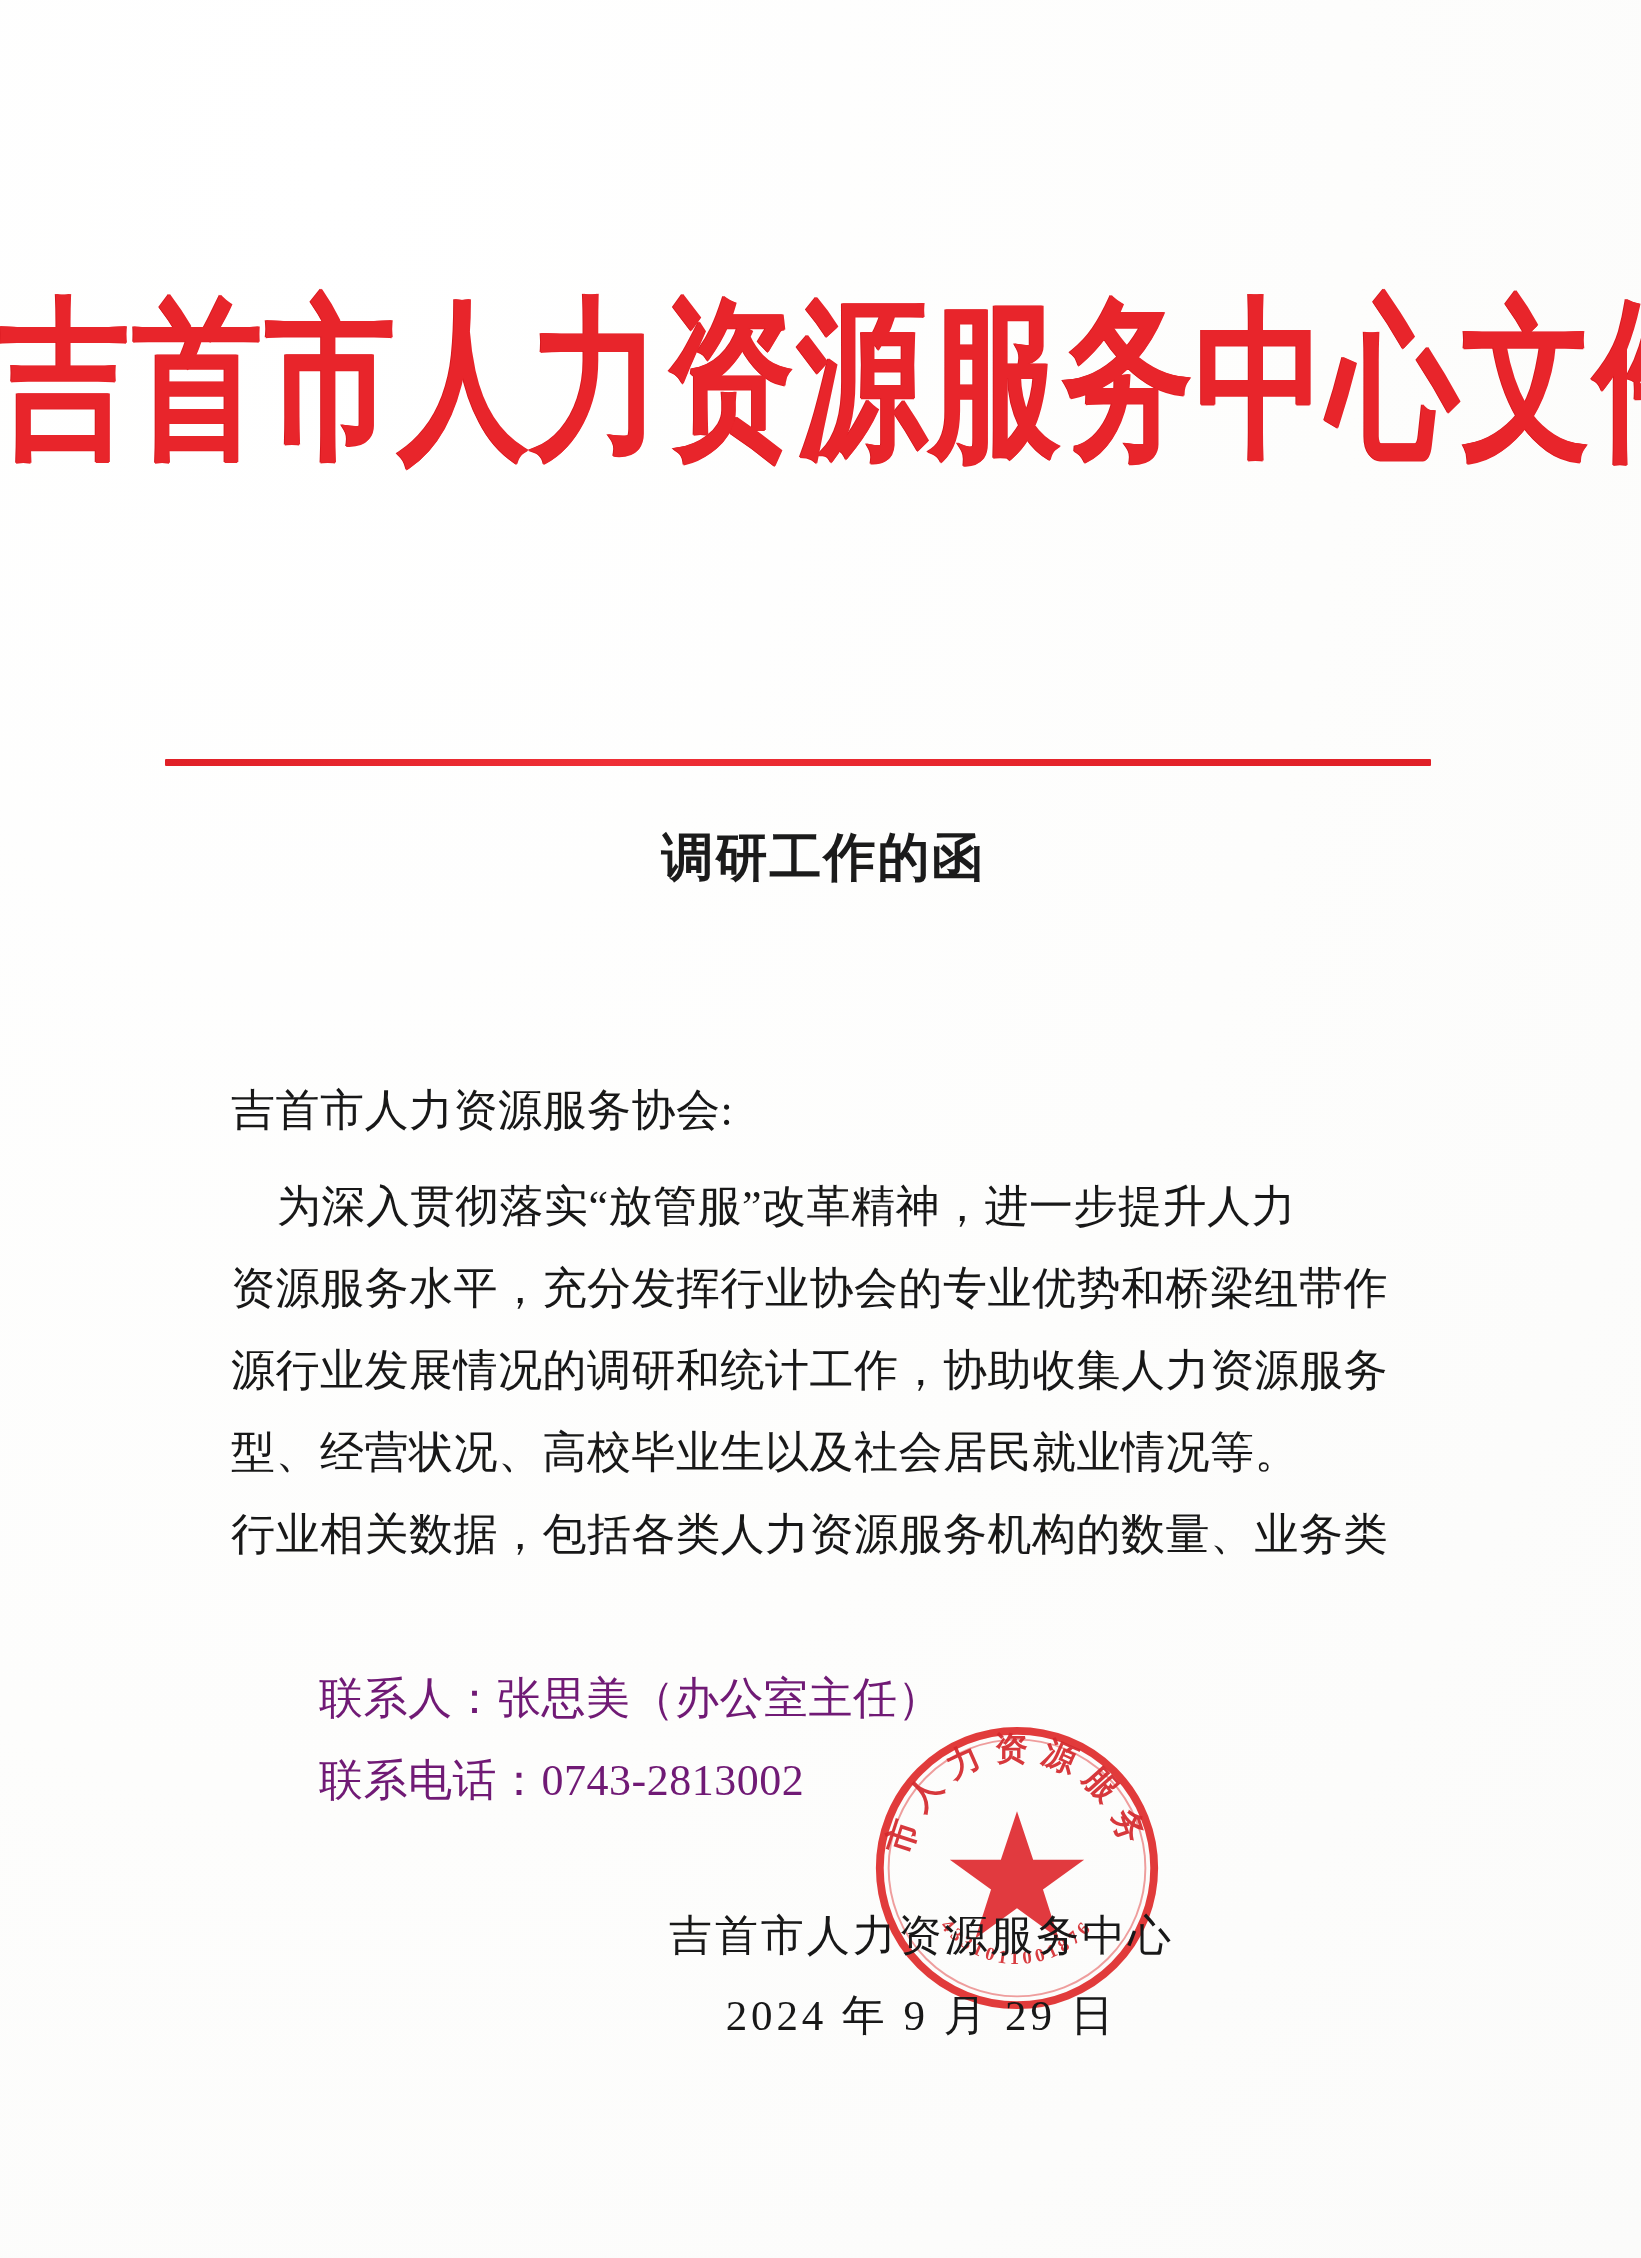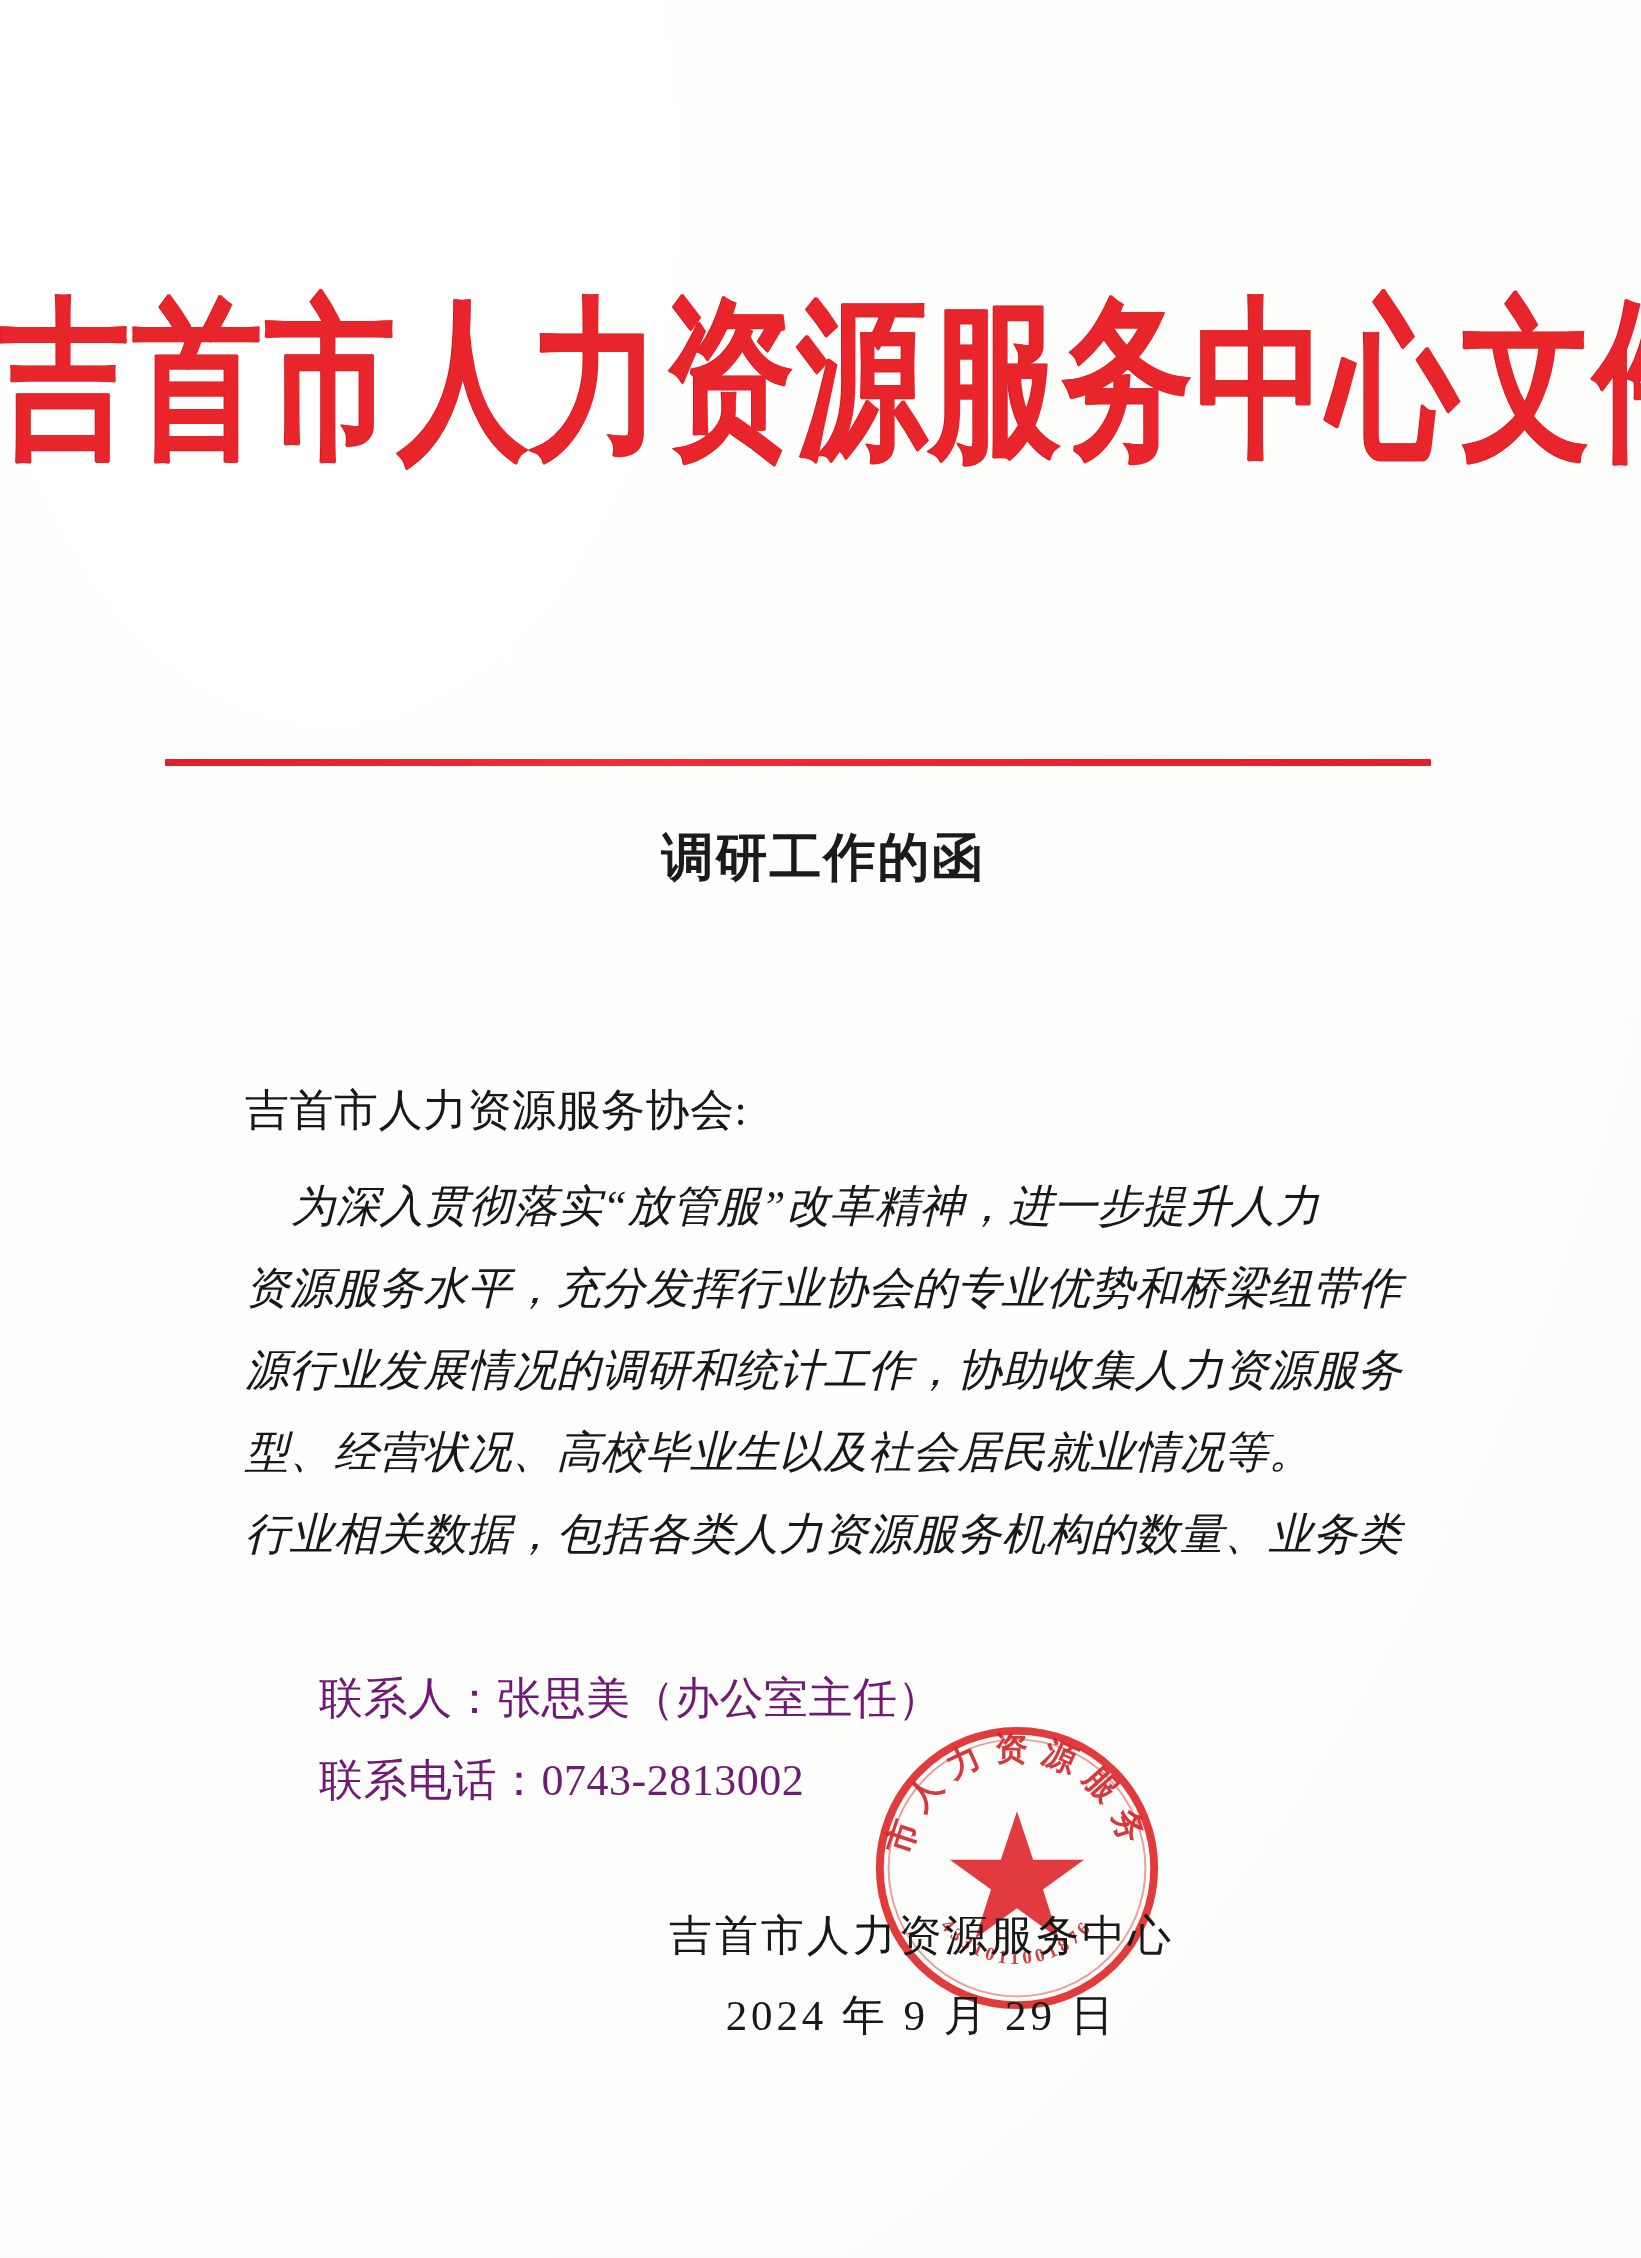--- a/index.html
+++ b/index.html
@@ -74,30 +74,30 @@
     font-weight: bold;
     font-size: 52px;
     line-height: 78px;
     letter-spacing: 2px;
   }
   #doc-title .tline { display: block; }
 
   
   #body-block {
     position: absolute;
-    left: 245px;
+    left: 231px;
     top: 1070px;
     width: 1137px;
     color: #181818;
     font-family: "Liberation Serif", "DejaVu Serif", serif;
     font-size: 44px;
     line-height: 82px;
     letter-spacing: 0.5px;
   }
-  .bline { display: block; white-space: pre; font-style: italic; }
+  .bline { display: block; white-space: pre; }
   .salutation { display: block; }
   .spacer-line { display: block; height: 13.7px; }
 
   
   #contact-block {
     position: absolute;
     left: 319px;
     top: 1658px;
     color: #701a75;
     font-family: "Liberation Serif", "DejaVu Serif", serif;

